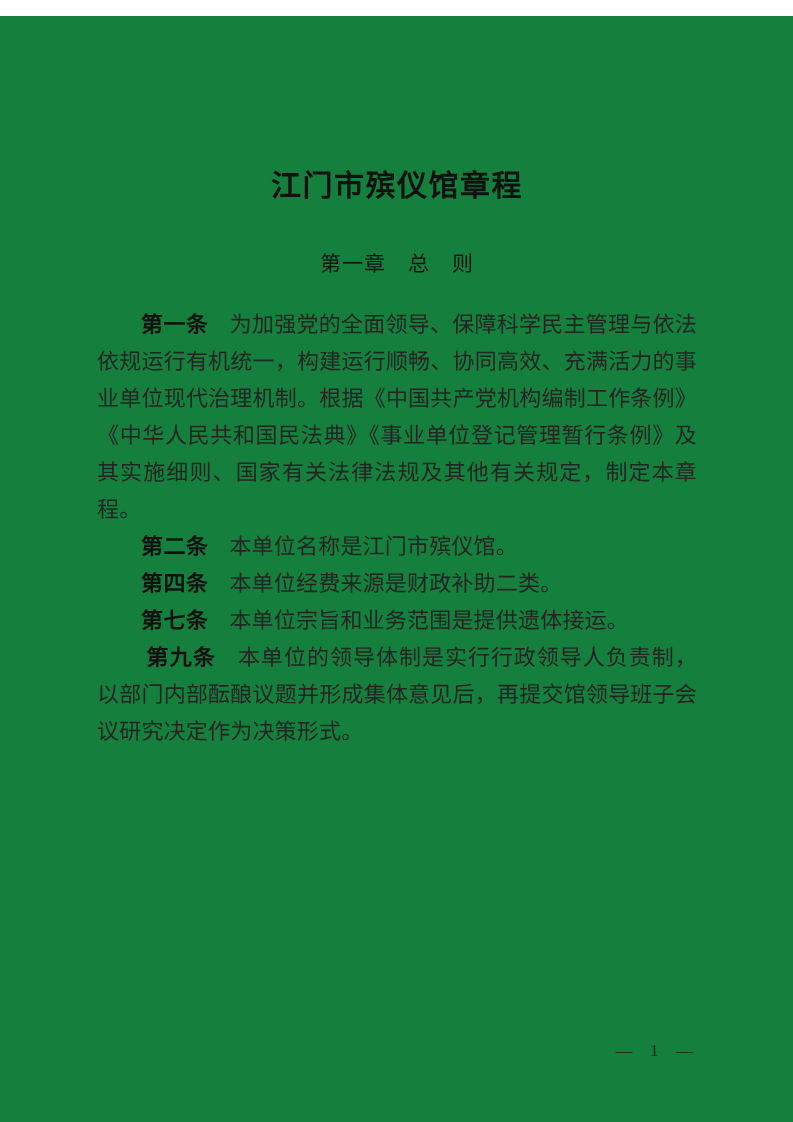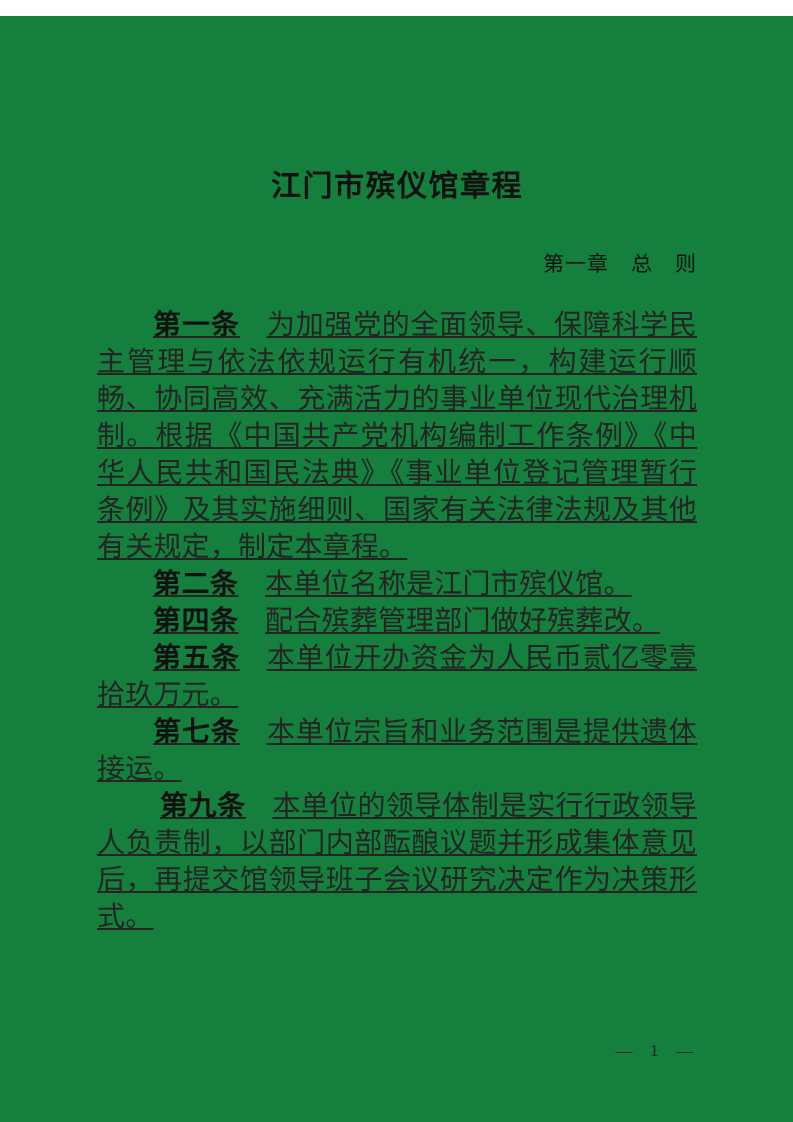--- a/index.html
+++ b/index.html
@@ -46,43 +46,42 @@
     white-space: pre;
   }
 
   
   .chapter-heading {
     font-family: "DejaVu Sans", "Liberation Sans", sans-serif;
     font-weight: 400;
     font-size: 21px;
     line-height: 1.25;
     letter-spacing: 1px;
-    text-align: right;
+    text-align: center;
     color: #111111;
     margin: 0;
     padding-top: 47px;
     white-space: pre;
   }
 
   
   .body-block {
     padding-top: 29px;
   }
 
   .para {
     font-family: "DejaVu Serif", "Liberation Serif", serif;
-    font-size: 28px;
+    font-size: 22px;
     line-height: 37px;
     color: #242424;
     margin: 0;
     text-align: justify;
     text-justify: inter-ideograph;
     letter-spacing: 0.2px;
     text-indent: 2em;
-    text-decoration: underline;
   }
 
   
   .para.indent-loose {
     text-indent: 2.25em;
   }
 
   .art-label {
     font-family: "DejaVu Sans", "Liberation Sans", sans-serif;
     font-weight: 700;
@@ -125,26 +124,23 @@
       <p class="para">
         <span class="art-label">第一条</span><span class="art-gap"></span><span>为加强党的全面领导、保障科学民主管理与依法依规运行有机统一，构建运行顺畅、协同高效、充满活力的事业单位现代治理机制。根据《中国共产党机构编制工作条例》《中华人民共和国民法典》《事业单位登记管理暂行条例》及其实施细则、国家有关法律法规及其他有关规定，制定本章程。</span>
       </p>
 
       <p class="para">
         <span class="art-label">第二条</span><span class="art-gap"></span><span>本单位名称是江门市殡仪馆。</span>
       </p>
 
 
       <p class="para">
-        <span class="art-label">第四条</span><span class="art-gap"></span><span>配合殡葬管理部门做好殡葬改。</span>
+        <span class="art-label">第四条</span><span class="art-gap"></span><span>本单位经费来源是财政补助二类。</span>
       </p>
 
-      <p class="para">
-        <span class="art-label">第五条</span><span class="art-gap"></span><span>本单位开办资金为人民币贰亿零壹拾玖万元。</span>
-      </p>
 
 
       <p class="para">
         <span class="art-label">第七条</span><span class="art-gap"></span><span>本单位宗旨和业务范围是提供遗体接运。</span>
       </p>
 
 
       <p class="para indent-loose">
         <span class="art-label">第九条</span><span class="art-gap"></span><span>本单位的领导体制是实行行政领导人负责制，以部门内部酝酿议题并形成集体意见后，再提交馆领导班子会议研究决定作为决策形式。</span>
       </p>

